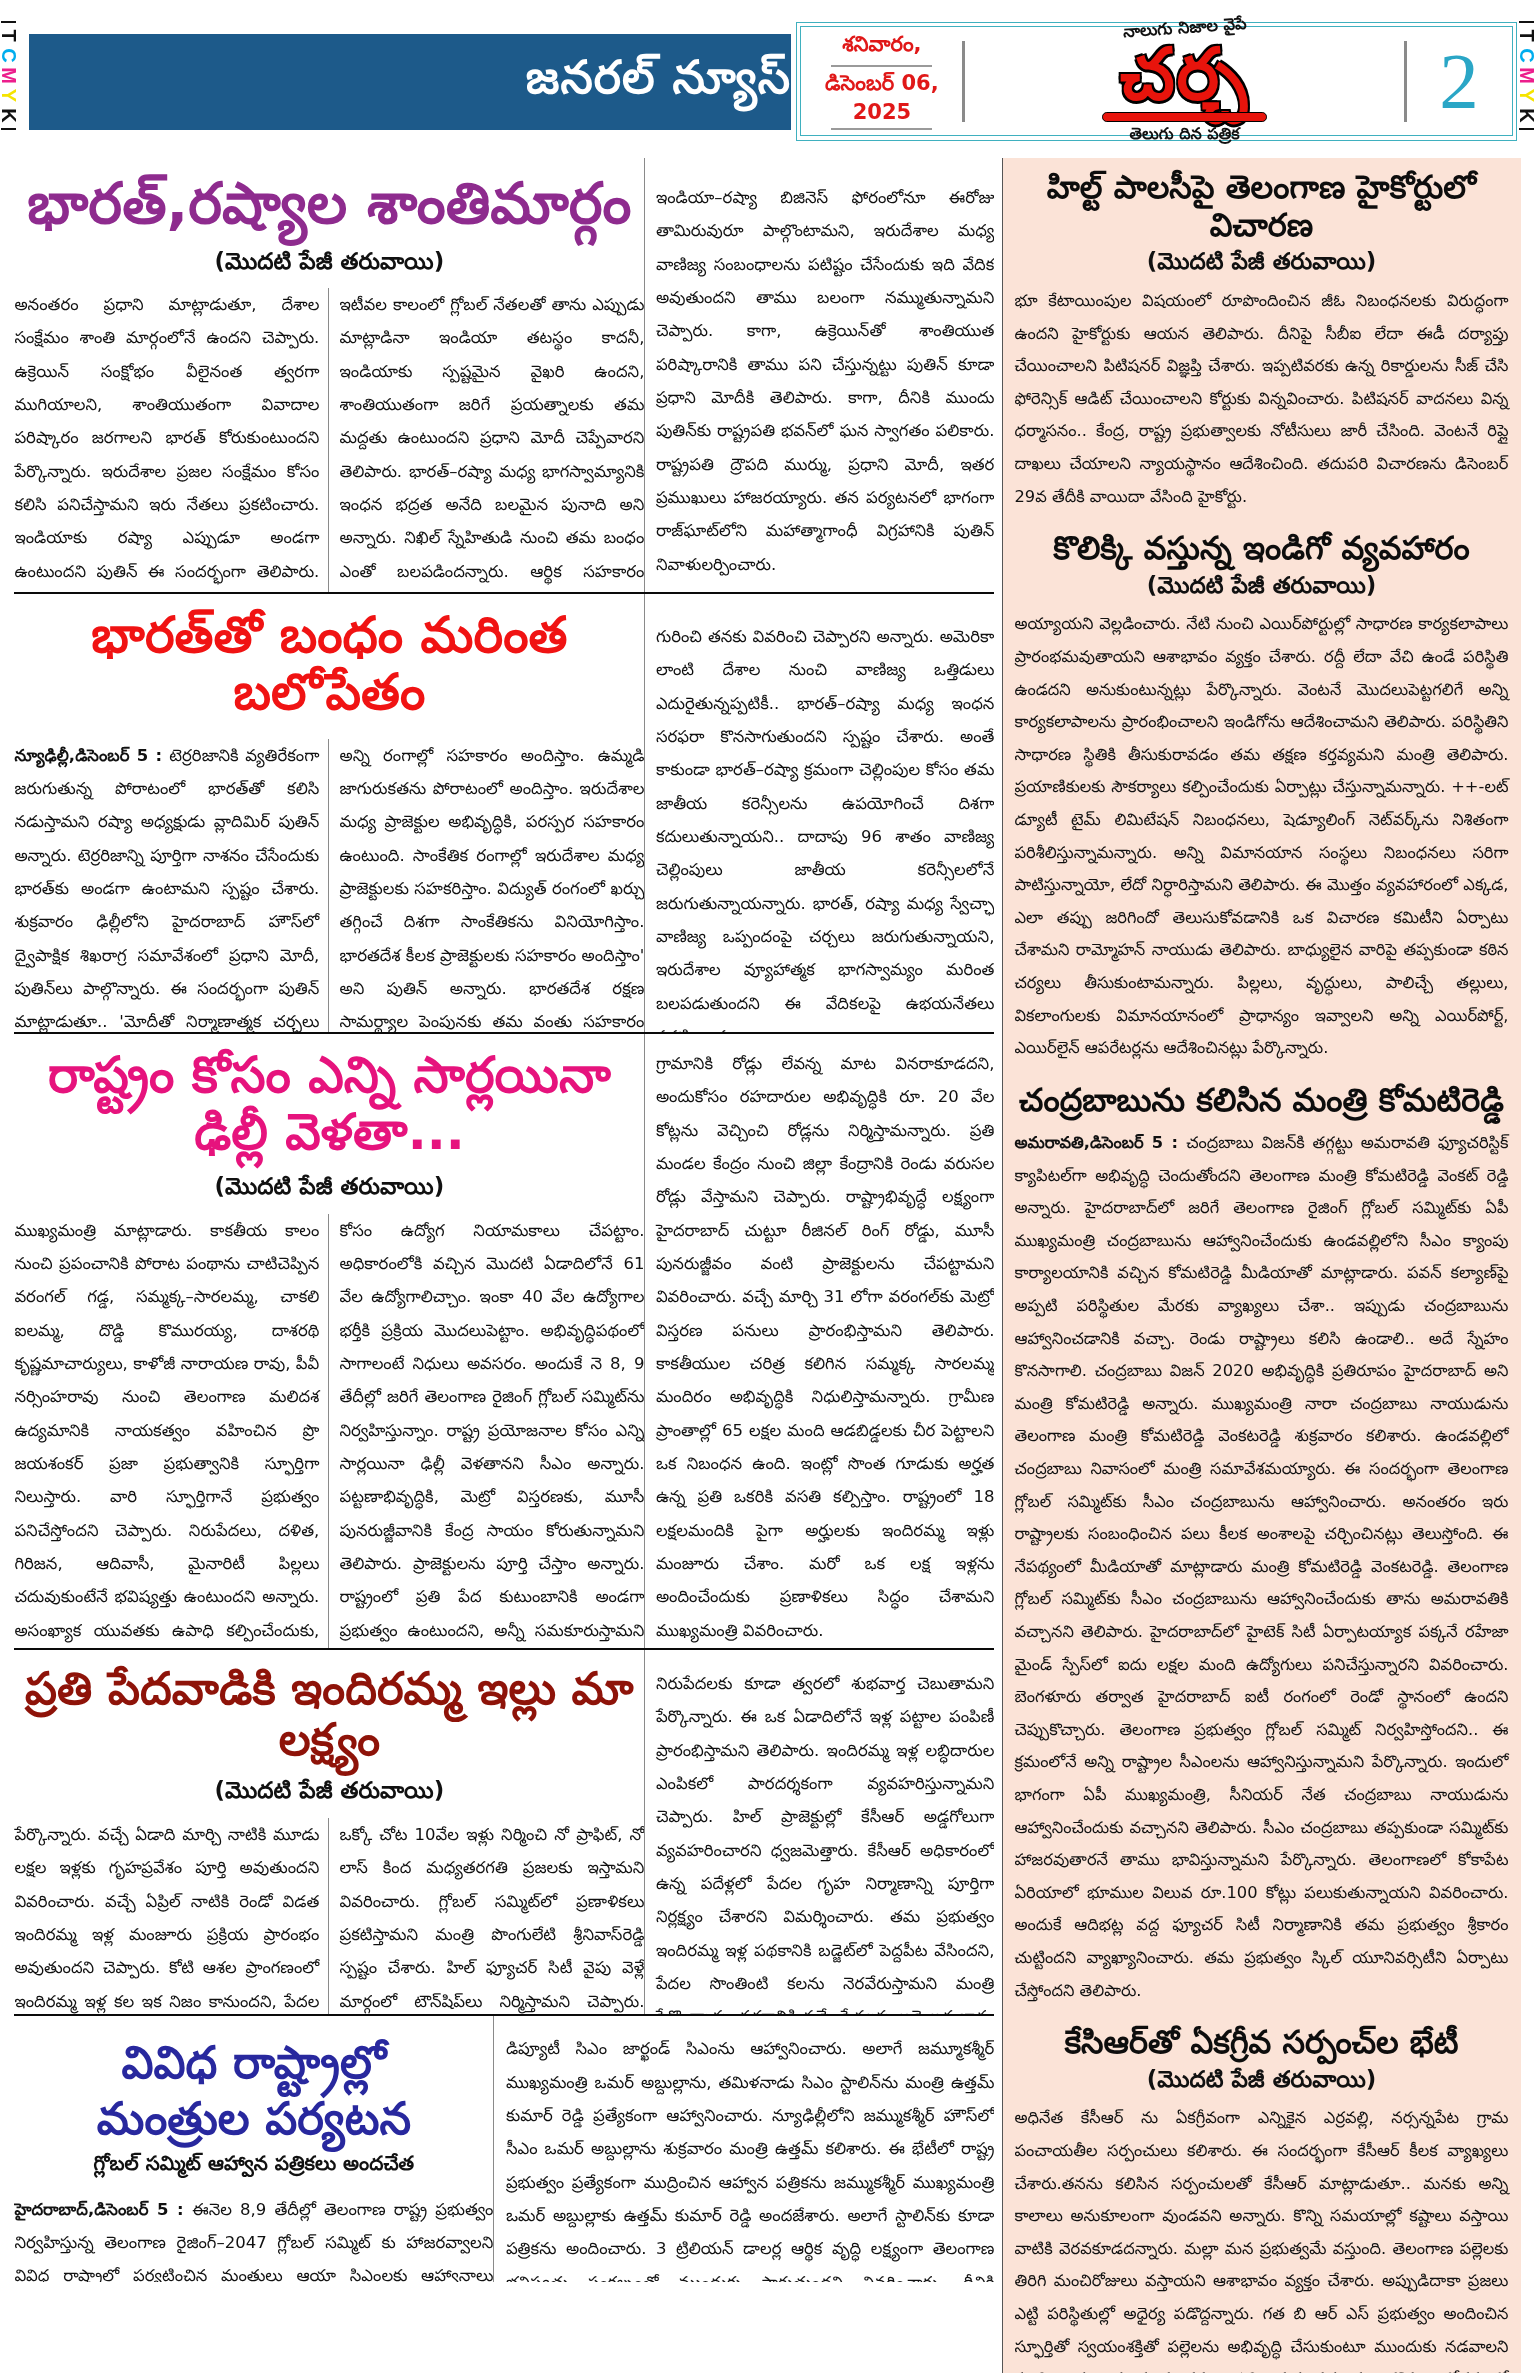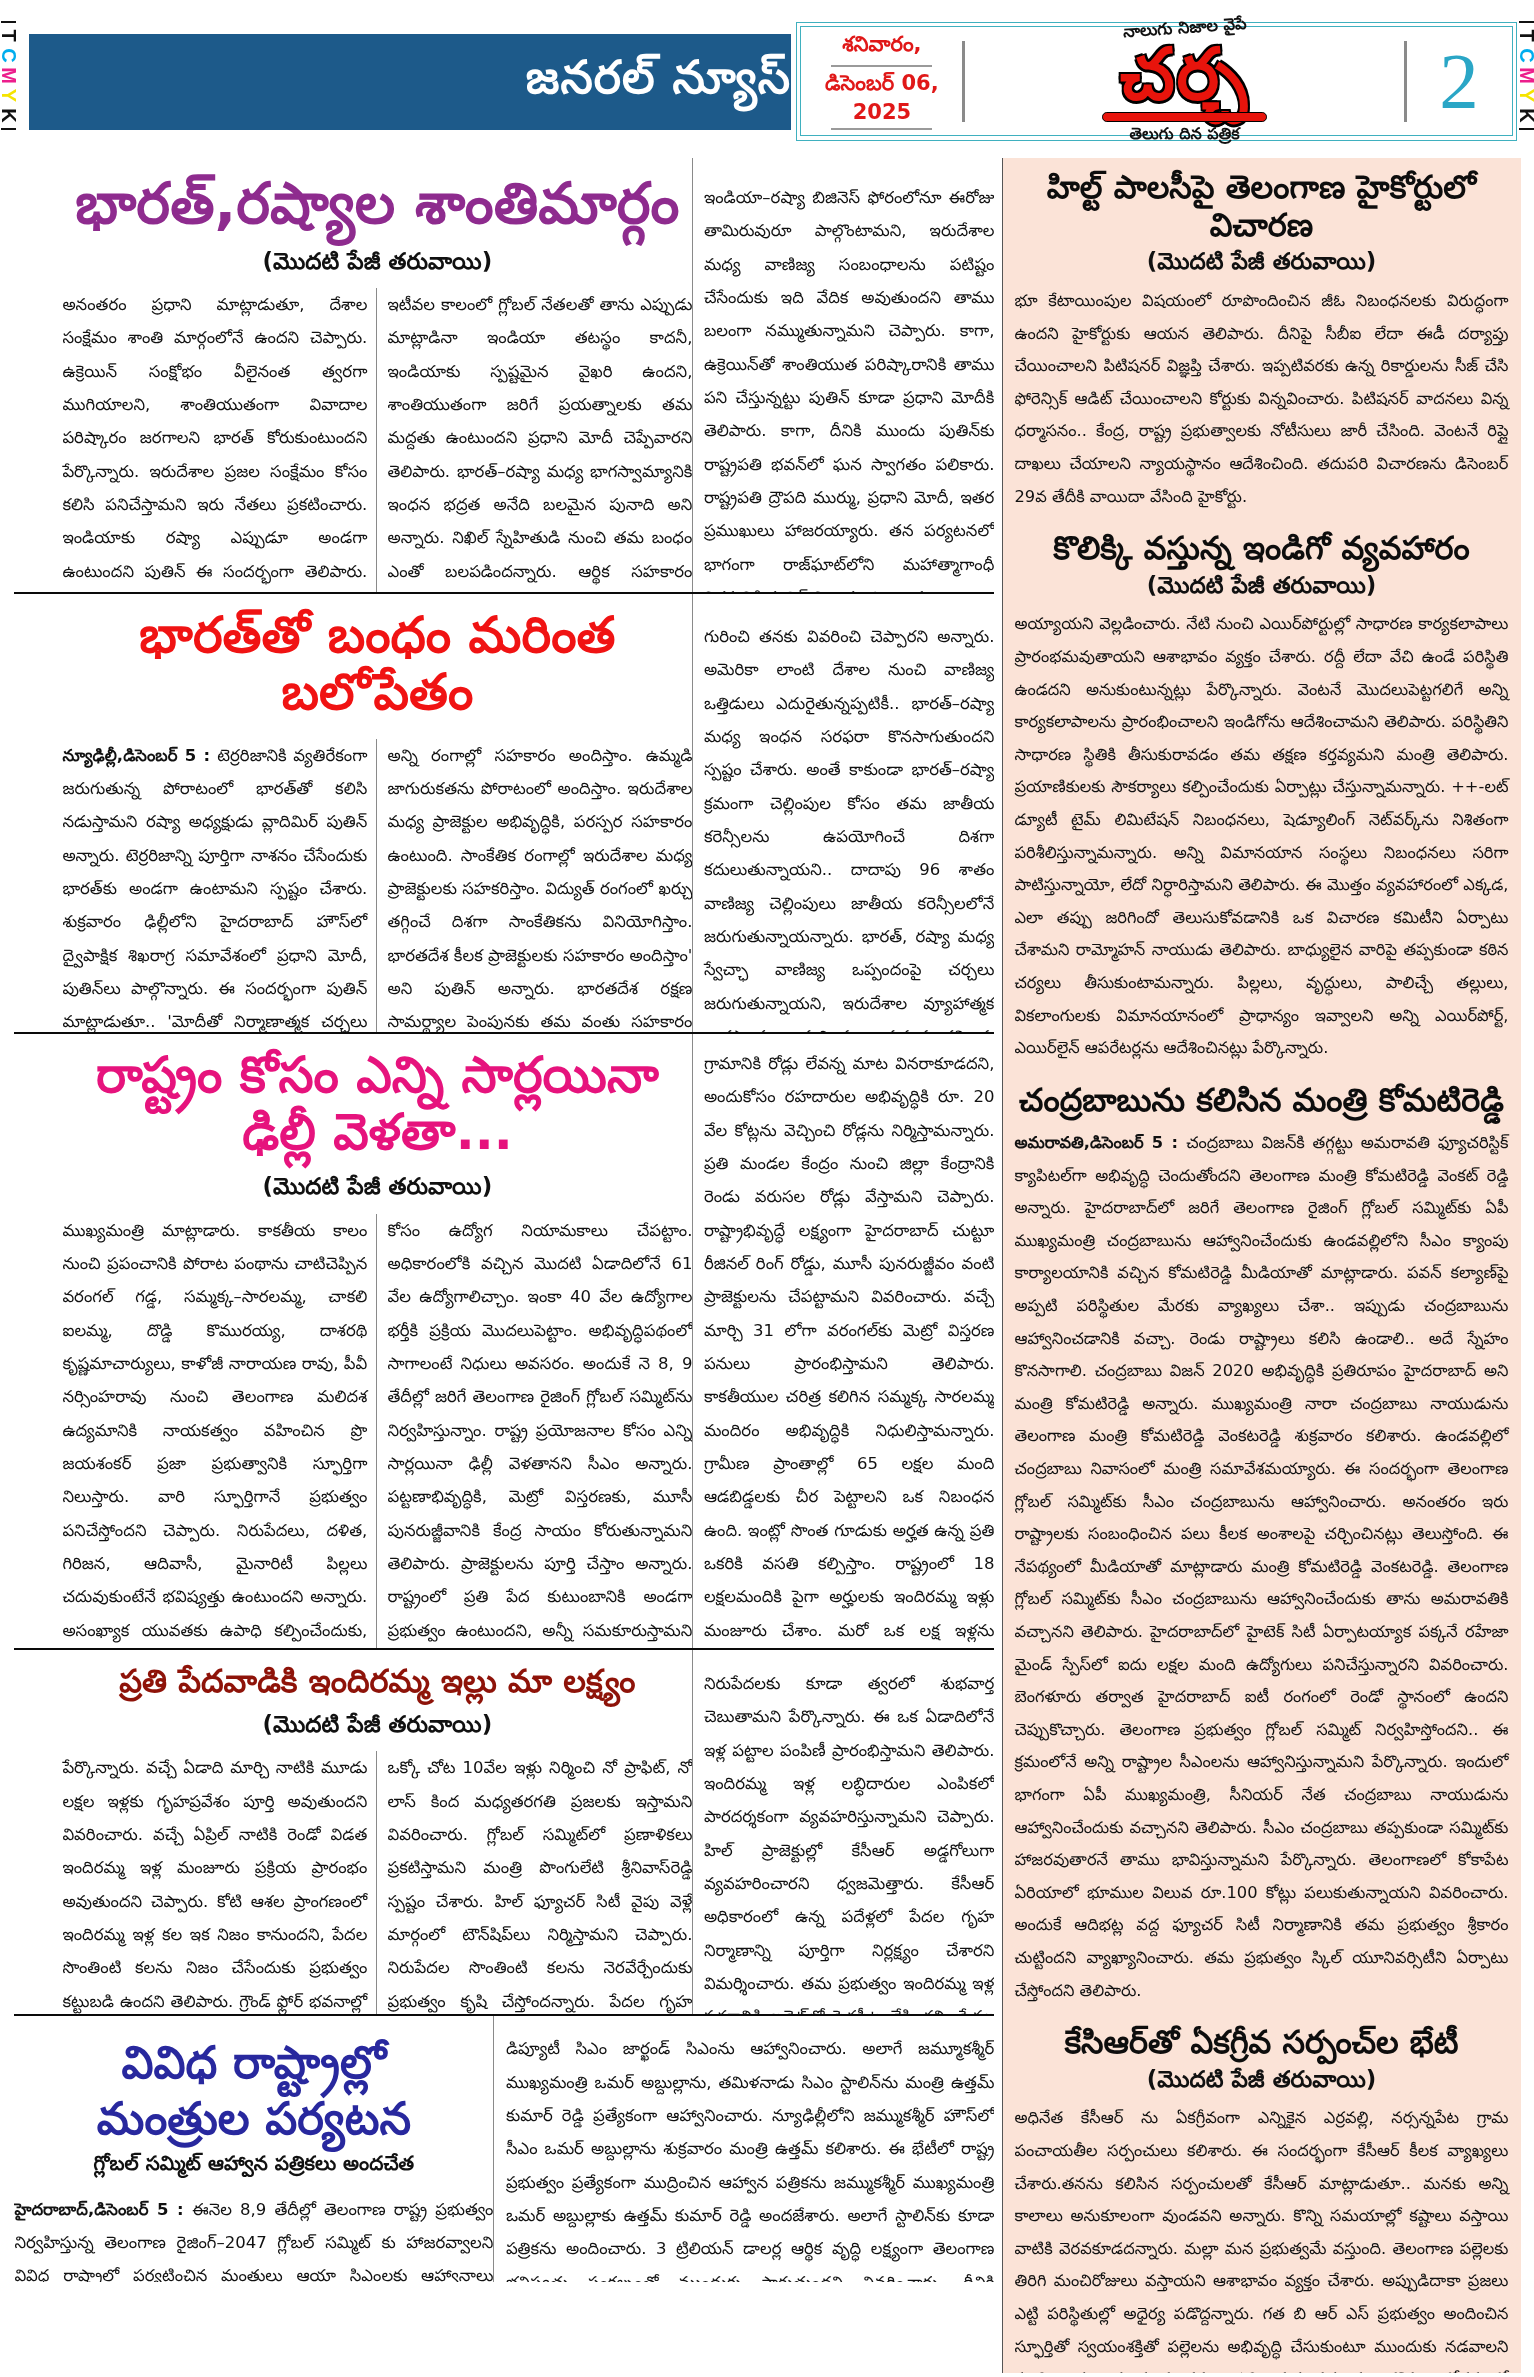--- a/index.html
+++ b/index.html
@@ -36,34 +36,34 @@
     text-shadow:-1.9px -1.9px 0 #000,1.9px -1.9px 0 #000,-1.9px 1.9px 0 #000,1.9px 1.9px 0 #000,0 2.9px 0 #000;
   }
   .masthead .underline{width:163px;height:7.7px;background:#e8140c;border:1.9px solid #000;border-radius:4.8px;margin-top:2.9px;}
   .masthead .subtitle{font-size:16px;font-weight:bold;margin-top:3.8px;}
   .pagenum{width:105px;display:flex;align-items:center;justify-content:center;
     font-family:"Liberation Serif","DejaVu Serif",serif;font-size:79px;}
   
   .left-zone{position:absolute;left:14.4px;top:158px;width:980px;}
   .band{display:flex;overflow:hidden;border-bottom:2.9px solid #0a0a0a;}
   .band.last{border-bottom:none;}
-  .band-left{width:630px;flex:none;display:flex;flex-direction:column;margin-left:48px;}
+  .band-left{width:630px;flex:none;display:flex;flex-direction:column;}
   .band-right{flex:1;border-left:1px solid #8a8a8a;padding-left:10.5px;overflow:hidden;}
   .hl{width:100%;text-align:center;font-weight:bold;line-height:1.15;margin:12.5px 0 4.8px 0;}
   .cont{ text-align:center;font-weight:bold;font-size:23px;margin:6.7px 0 8.6px 0;}
   .two-cols{display:flex;flex:1;overflow:hidden;}
   .two-cols .col{width:50%;padding:0 8.6px 0 0;overflow:hidden;}
   .two-cols .col + .col{border-left:1px solid #8a8a8a;padding-left:10.5px;padding-right:0;}
   p.body{font-size:16.5px;line-height:2.02;text-align:justify;margin:0;}
   .dl{font-weight:bold;}
   
   .hl.h1{font-size:57px;}
   .hl.h2{font-size:50px;}
   .hl.h3{font-size:50px;}
-  .hl.h4{font-size:32px;}
+  .hl.h4{font-size:45px;}
   
   .b5-left{width:479px;flex:none;text-align:center;}
   .b5-right{flex:1;border-left:1px solid #8a8a8a;padding-left:11.5px;overflow:hidden;}
   .hl.h5{font-size:45px;line-height:1.25;margin:19px 0 3.8px 0;}
   .subhead{font-size:20px;font-weight:bold;text-align:center;margin:2.9px 0 12.5px 0;}
   .b5-left p.body{text-align:justify;}
   
   .pink{
     position:absolute;left:1002px;top:158px;width:519px;height:2215px;
     border-left:1px solid #555;box-sizing:border-box;padding:4.8px 12.5px 9.6px 11.5px;overflow:hidden;

